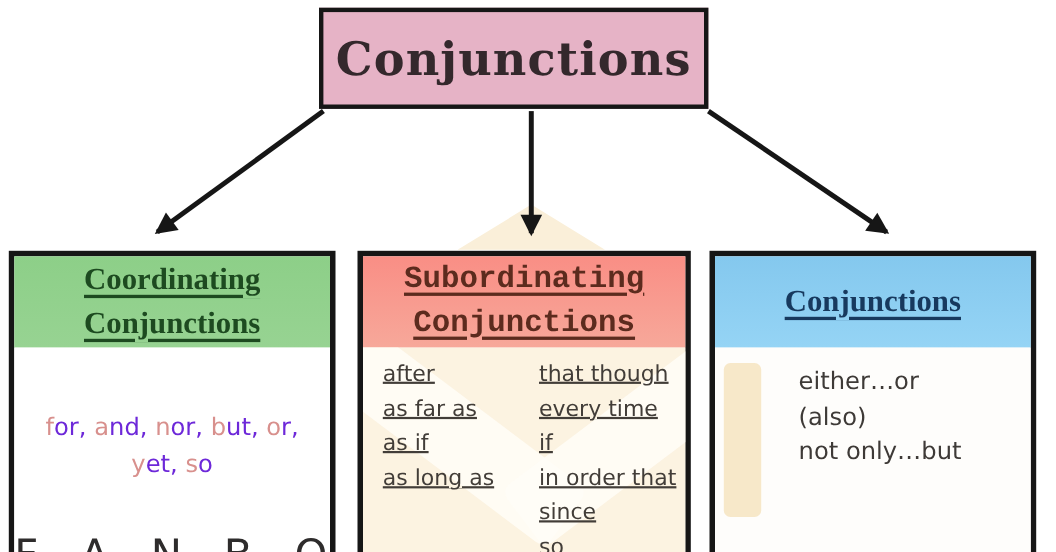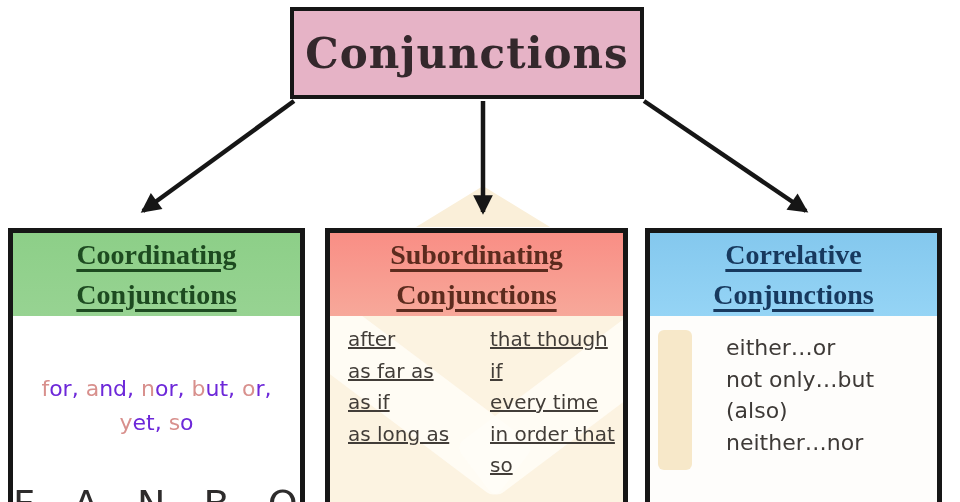--- a/index.html
+++ b/index.html
@@ -27,21 +27,21 @@
   }
   .col-coordinating{left:8px;width:297px;}
   .col-subordinating{left:325px;width:303px;}
   .col-correlative{left:645px;width:297px;}
   .col-header{
     height:83px;display:flex;flex-direction:column;align-items:center;justify-content:center;
     font-family:"Liberation Serif",serif;font-weight:bold;font-size:28px;line-height:40px;
   }
   .col-header span{text-decoration:underline;text-decoration-thickness:3px;text-underline-offset:5px;}
   .hdr-green{background:linear-gradient(#8dcf88,#97d392);color:#1d4a20;}
-  .hdr-salmon{background:linear-gradient(#f98e85,#f7a89a);color:#5c2b1e;}
+  .hdr-salmon{background:linear-gradient(#f98e85,#f7a89a);color:#5c2b1e;font-family:Liberation Mono, monospace;}
   .hdr-blue{background:linear-gradient(#84c8ee,#95d4f5);color:#17395e;}
   .col-body{position:relative;height:190px;overflow:hidden;}
   
   .body-coordinating{background:#ffffff;text-align:center;padding-top:56px;}
   .fan-line{font-size:22px;line-height:34px;color:#3f3b37;}
   .fan-line .initial{color:#d8908d;}
   .fan-line .rest,.fan-line .sep{color:#6d28d9;}
   .acronym{
     position:absolute;left:0;right:0;top:166px;text-align:center;
     font-size:38px;letter-spacing:13px;color:#2e2c2c;white-space:nowrap;
@@ -104,36 +104,35 @@
     <div class="wm-arm wm-a2"></div>
     <div class="sub-cols">
       <div class="sub-col1">
           <div class="list-row">after</div>
           <div class="list-row">as far as</div>
           <div class="list-row">as if</div>
           <div class="list-row">as long as</div>
         </div>
       <div class="sub-col2">
           <div class="list-row">that though</div>
+          <div class="list-row">every time</div>
           <div class="list-row">if</div>
-          <div class="list-row">every time</div>
           <div class="list-row">in order that</div>
+          <div class="list-row">since</div>
           <div class="list-row">so</div>
         </div>
     </div>
   </div>
 </div>
 
 <div class="col col-correlative">
   <div class="col-header hdr-blue">
-    <span>Correlative</span>
     <span>Conjunctions</span>
   </div>
   <div class="col-body body-correlative">
     <div class="wm-bar"></div>
     <div class="correlative-list">
         <div class="list-row">either…or</div>
+        <div class="list-row">(also)</div>
         <div class="list-row">not only…but</div>
-        <div class="list-row">(also)</div>
-        <div class="list-row">neither…nor</div>
       </div>
   </div>
 </div>
 
 </body></html>

